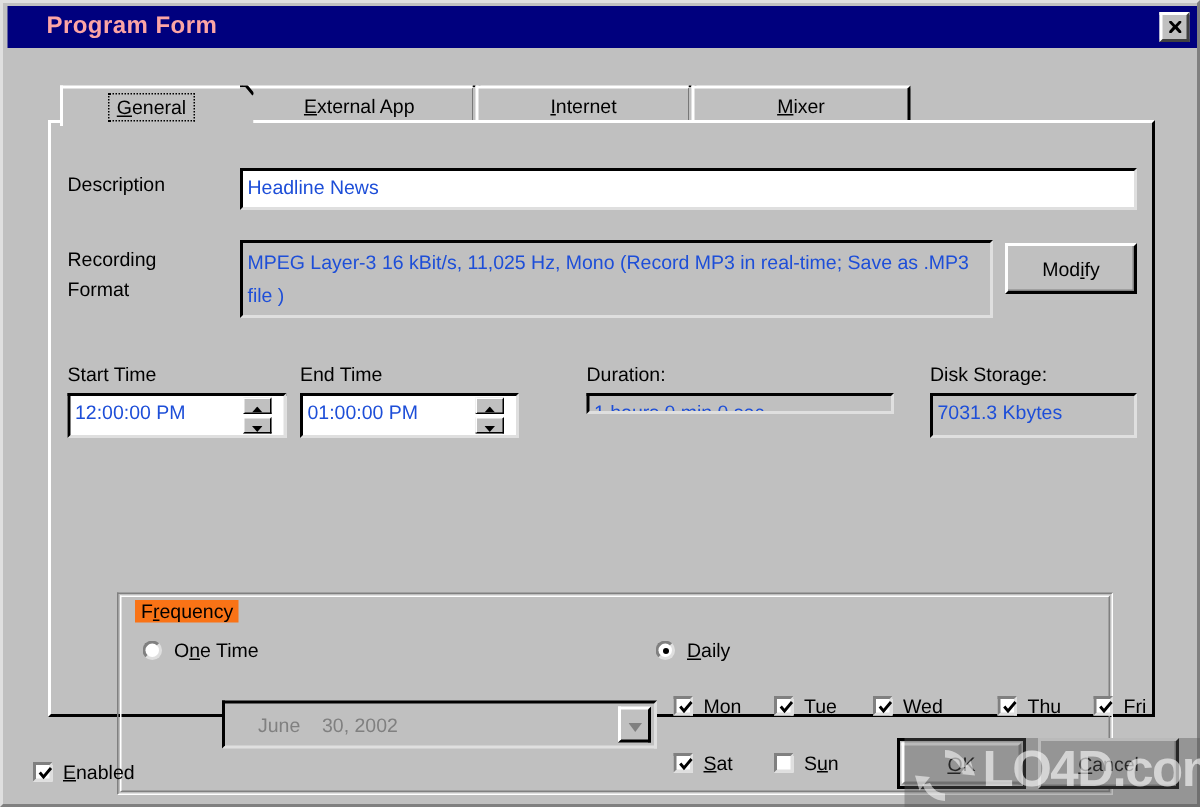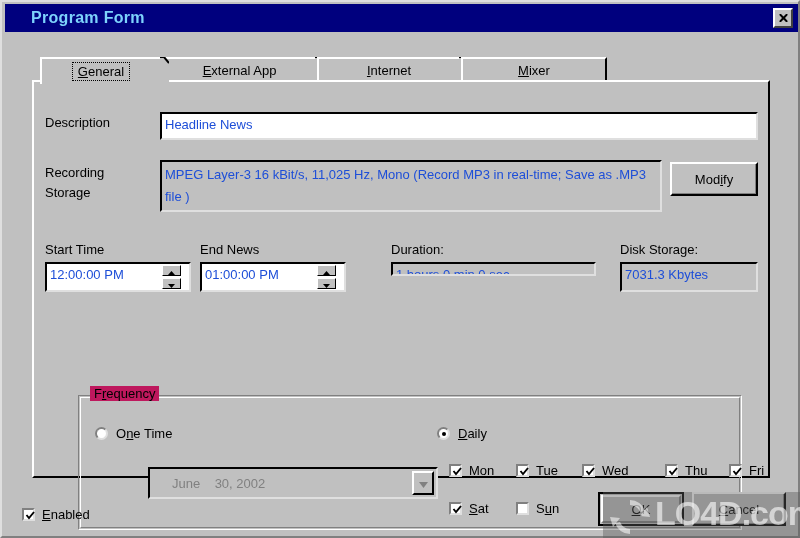--- a/index.html
+++ b/index.html
@@ -34,21 +34,21 @@
   #titlebar {
     position: absolute;
     left: 3px; top: 2px;
     width: 793px; height: 28px;
     background: #00007e;
     display: flex;
     align-items: center;
     justify-content: space-between;
   }
   #title-text {
-    color: #7dd3fc;
+    color: #fca5a5;
     font-weight: bold;
     font-size: 16px;
     padding-left: 26px;
     letter-spacing: 0.3px;
     white-space: nowrap;
   }
   #close-btn {
     width: 20px; height: 20px;
     margin-right: 5px;
     background: #c0c0c0;
@@ -212,22 +212,22 @@
     position: absolute;
     left: 1px; top: 1px; right: 1px; bottom: 1px;
     border-top: 1px solid #ffffff;
     border-left: 1px solid #ffffff;
     border-right: 1px solid #808080;
     border-bottom: 1px solid #808080;
     pointer-events: none;
   }
   #freq-legend {
     position: absolute;
-    left: 56px; top: 304px;
-    background: #be185d;
+    left: 56px; top: 318px;
+    background: #f97316;
     padding: 0 4px;
     font-size: 13px;
     z-index: 3;
   }
 
   
   .radio-row {
     position: absolute;
     display: flex;
     align-items: center;
@@ -389,21 +389,21 @@
     </div>
 
   </div>
 
   <div id="panel">
 
     <div class="lab" style="left:11px; top:33px;">Description</div>
     <div class="field" style="left:126px; top:30px; width:598px; height:28px;">Headline News</div>
 
     <div class="lab" style="left:11px; top:83px;">Recording</div>
-    <div class="lab" style="left:11px; top:103px;">Storage</div>
+    <div class="lab" style="left:11px; top:103px;">Format</div>
     <div class="field ro wrap" style="left:126px; top:78px; width:502px; height:52px; line-height:22px;">MPEG Layer-3 16 kBit/s, 11,025 Hz, Mono   (Record MP3 in real-time; Save as .MP3 file )</div>
 
     <div class="btn" style="left:636px; top:80px; width:88px; height:34px;">
       <span class="inner"></span>
       <span>Mod<span class="u">i</span>fy</span>
     </div>
 
     <div class="lab" style="left:11px; top:160px;">Start Time</div>
     <div class="field" style="left:11px; top:180px; width:146px; height:30px;">12:00:00 PM</div>
     <div class="spin" style="left:128px; top:183px; height:24px;">
@@ -416,21 +416,21 @@
       </div>
       <div class="sb">
         <span>
           <svg width="7" height="4" viewBox="0 0 7 4">
               <polygon points="0,0 7,0 3.5,4" fill="#000"></polygon>
             </svg>
         </span>
       </div>
     </div>
 
-    <div class="lab" style="left:166px; top:160px;">End News</div>
+    <div class="lab" style="left:166px; top:160px;">End Time</div>
     <div class="field" style="left:166px; top:180px; width:146px; height:30px;">01:00:00 PM</div>
     <div class="spin" style="left:283px; top:183px; height:24px;">
       <div class="sb">
         <span>
           <svg width="7" height="4" viewBox="0 0 7 4">
               <polygon points="3.5,0 7,4 0,4" fill="#000"></polygon>
             </svg>
         </span>
       </div>
       <div class="sb">

